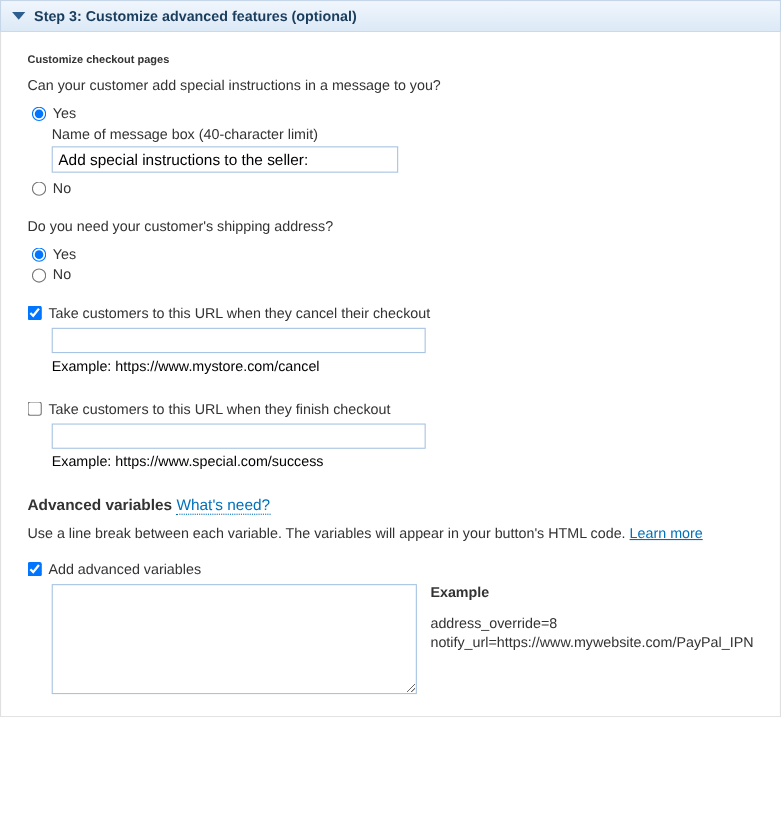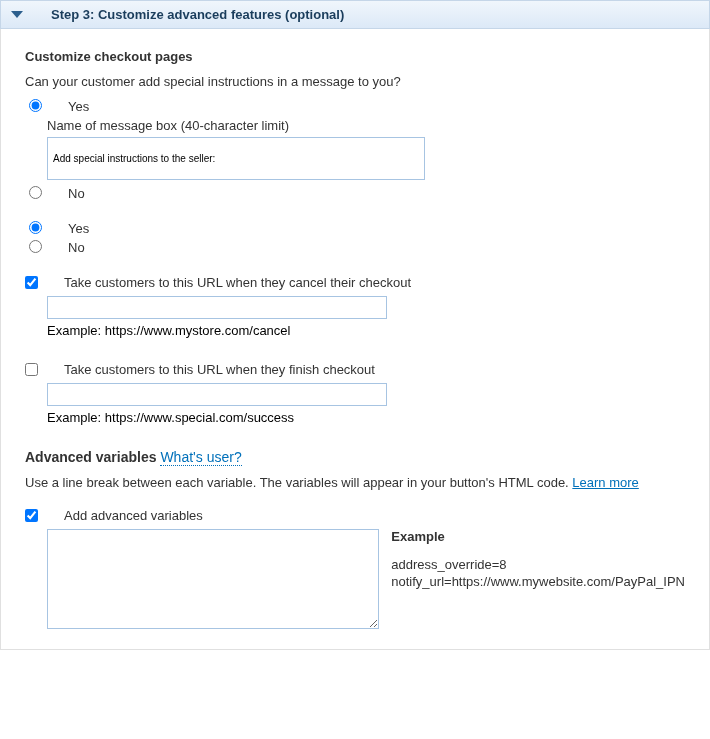--- a/index.html
+++ b/index.html
@@ -1,19 +1,18 @@
 <!DOCTYPE html>
 <html><head>
   <meta charset="utf-8">
   <style>
     * {
       box-sizing: border-box;
       margin: 0;
       padding: 0;
-      gap: 20px;
     }
     body {
       font-family: Arial, Helvetica, sans-serif;
       font-size: 13px;
       color: #333;
       background: #fff;
       width: 710px;
     }
     .step-header {
       background: linear-gradient(to bottom, #f0f6fc, #dce9f7);
@@ -36,60 +35,60 @@
       color: #1a3d5c;
       font-size: 13px;
     }
     .content {
       padding: 20px 24px;
       border: 1px solid #e0e0e0;
       border-top: none;
     }
     .section-heading {
       font-weight: bold;
-      font-size: 13px;
+      font-size: 10px;
       margin-bottom: 10px;
       color: #333;
     }
     .description {
       margin-bottom: 18px;
       line-height: 1.4;
     }
     .question {
       margin-bottom: 10px;
     }
     .radio-group {
       margin-bottom: 20px;
     }
     .radio-row {
       display: flex;
-      align-items: flex-start;
+      align-items: flex-end;
       margin-bottom: 4px;
       padding-left: 4px;
     }
     .radio-row input[type="radio"] {
       margin-right: 6px;
     }
     .radio-row label {
       cursor: pointer;
     }
     .nested {
       padding-left: 22px;
       margin-top: 4px;
       margin-bottom: 6px;
     }
     .nested-label {
       margin-bottom: 4px;
     }
     .text-input {
       border: 1px solid #a7c4e2;
-      padding: 15px 5px;
-      font-size: 10px;
+      padding: 3px 5px;
+      font-size: 14px;
       font-family: inherit;
-      width: 378px;
+      width: 315px;
     }
     .checkbox-row {
       display: flex;
       align-items: center;
       margin-bottom: 6px;
     }
     .checkbox-row input[type="checkbox"] {
       margin-right: 6px;
     }
     .checkbox-group {
@@ -176,20 +175,21 @@
     <div class="nested">
       <div class="nested-label">Name of message box (40-character limit)</div>
       <input type="text" class="text-input" value="Add special instructions to the seller:" style="">
     </div>
     <div class="radio-row">
       <input type="radio" name="special" style="">
       <label>No</label>
     </div>
   </div>
 
+  <div class="question">Do you need your customer's shipping address?</div>
   <div class="radio-group">
     <div class="radio-row">
       <input type="radio" name="shipping" checked="" style="">
       <label>Yes</label>
     </div>
     <div class="radio-row">
       <input type="radio" name="shipping" style="">
       <label>No</label>
     </div>
   </div>
@@ -207,21 +207,21 @@
     <div class="checkbox-row">
       <input type="checkbox" style="">
       <label>Take customers to this URL when they finish checkout</label>
     </div>
     <input type="text" class="url-input" value="" style="">
     <div class="example-text">Example: https://www.special.com/success</div>
   </div>
 
   <div class="adv-heading">
     <span>Advanced variables</span>
-    <a class="link dotted">What's user?</a>
+    <a class="link dotted">What's need?</a>
   </div>
   <div class="adv-desc">
     <span>Use a line break between each variable. The variables will appear in your button's HTML code. </span>
     <a class="link underline">Learn more</a>
   </div>
 
   <div class="checkbox-row">
     <input type="checkbox" checked="" style="">
     <label>Add advanced variables</label>
   </div>

